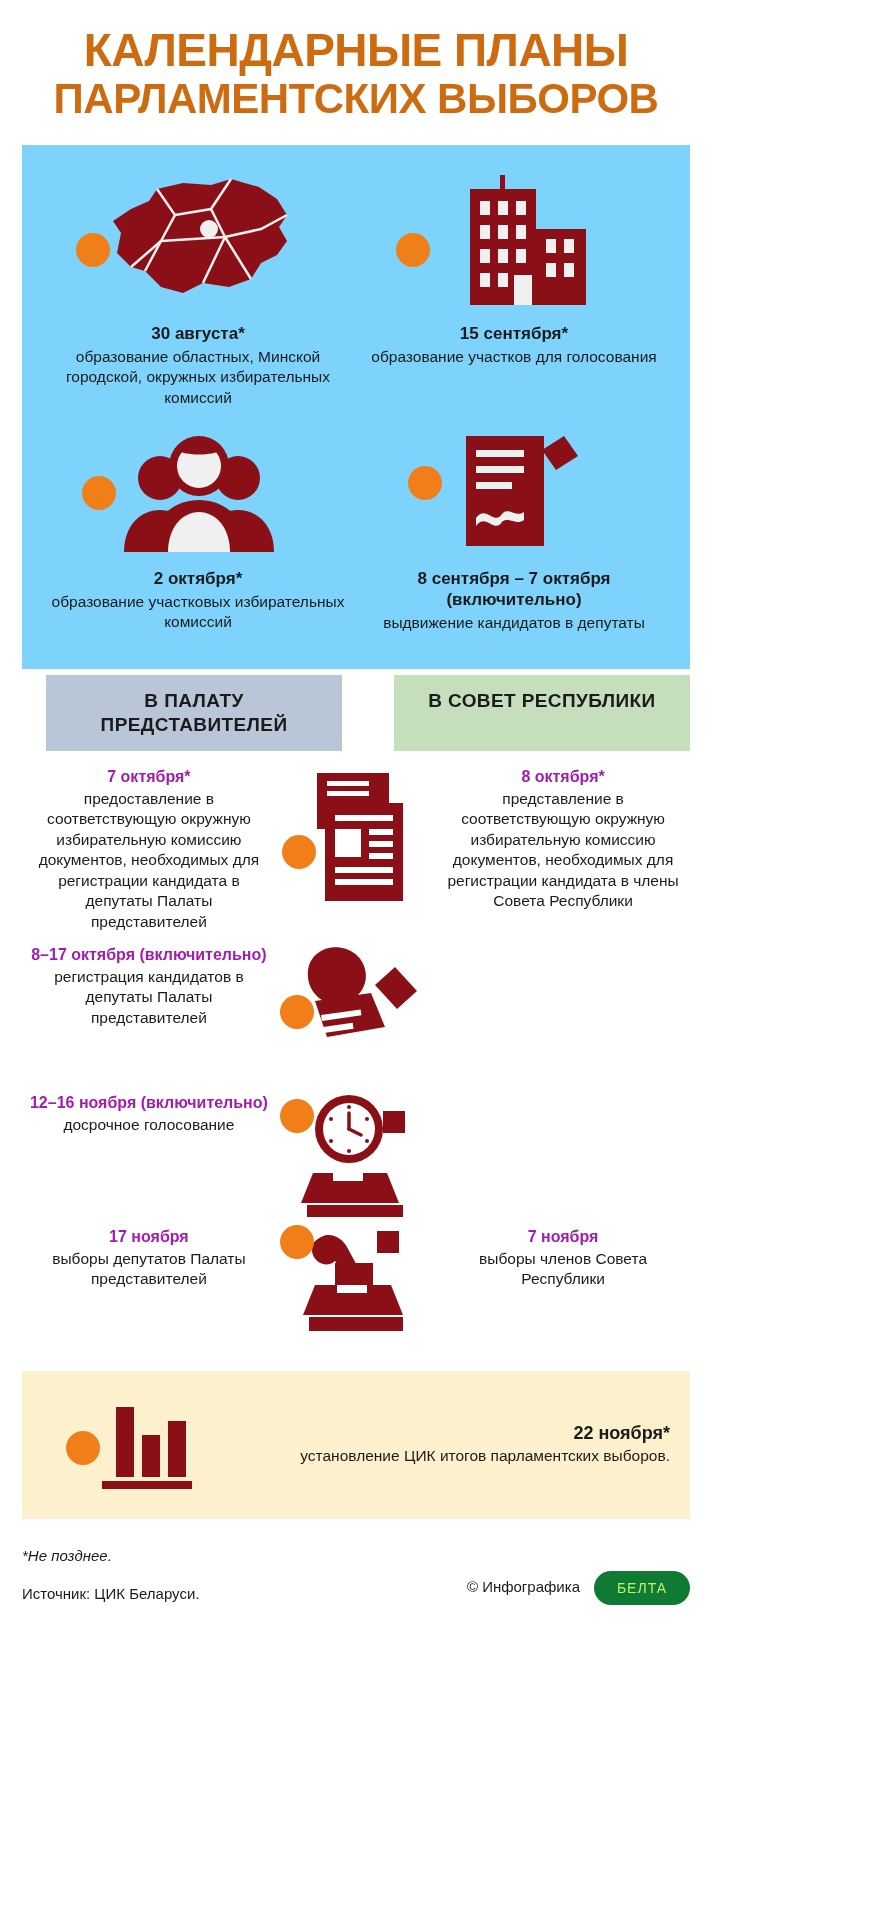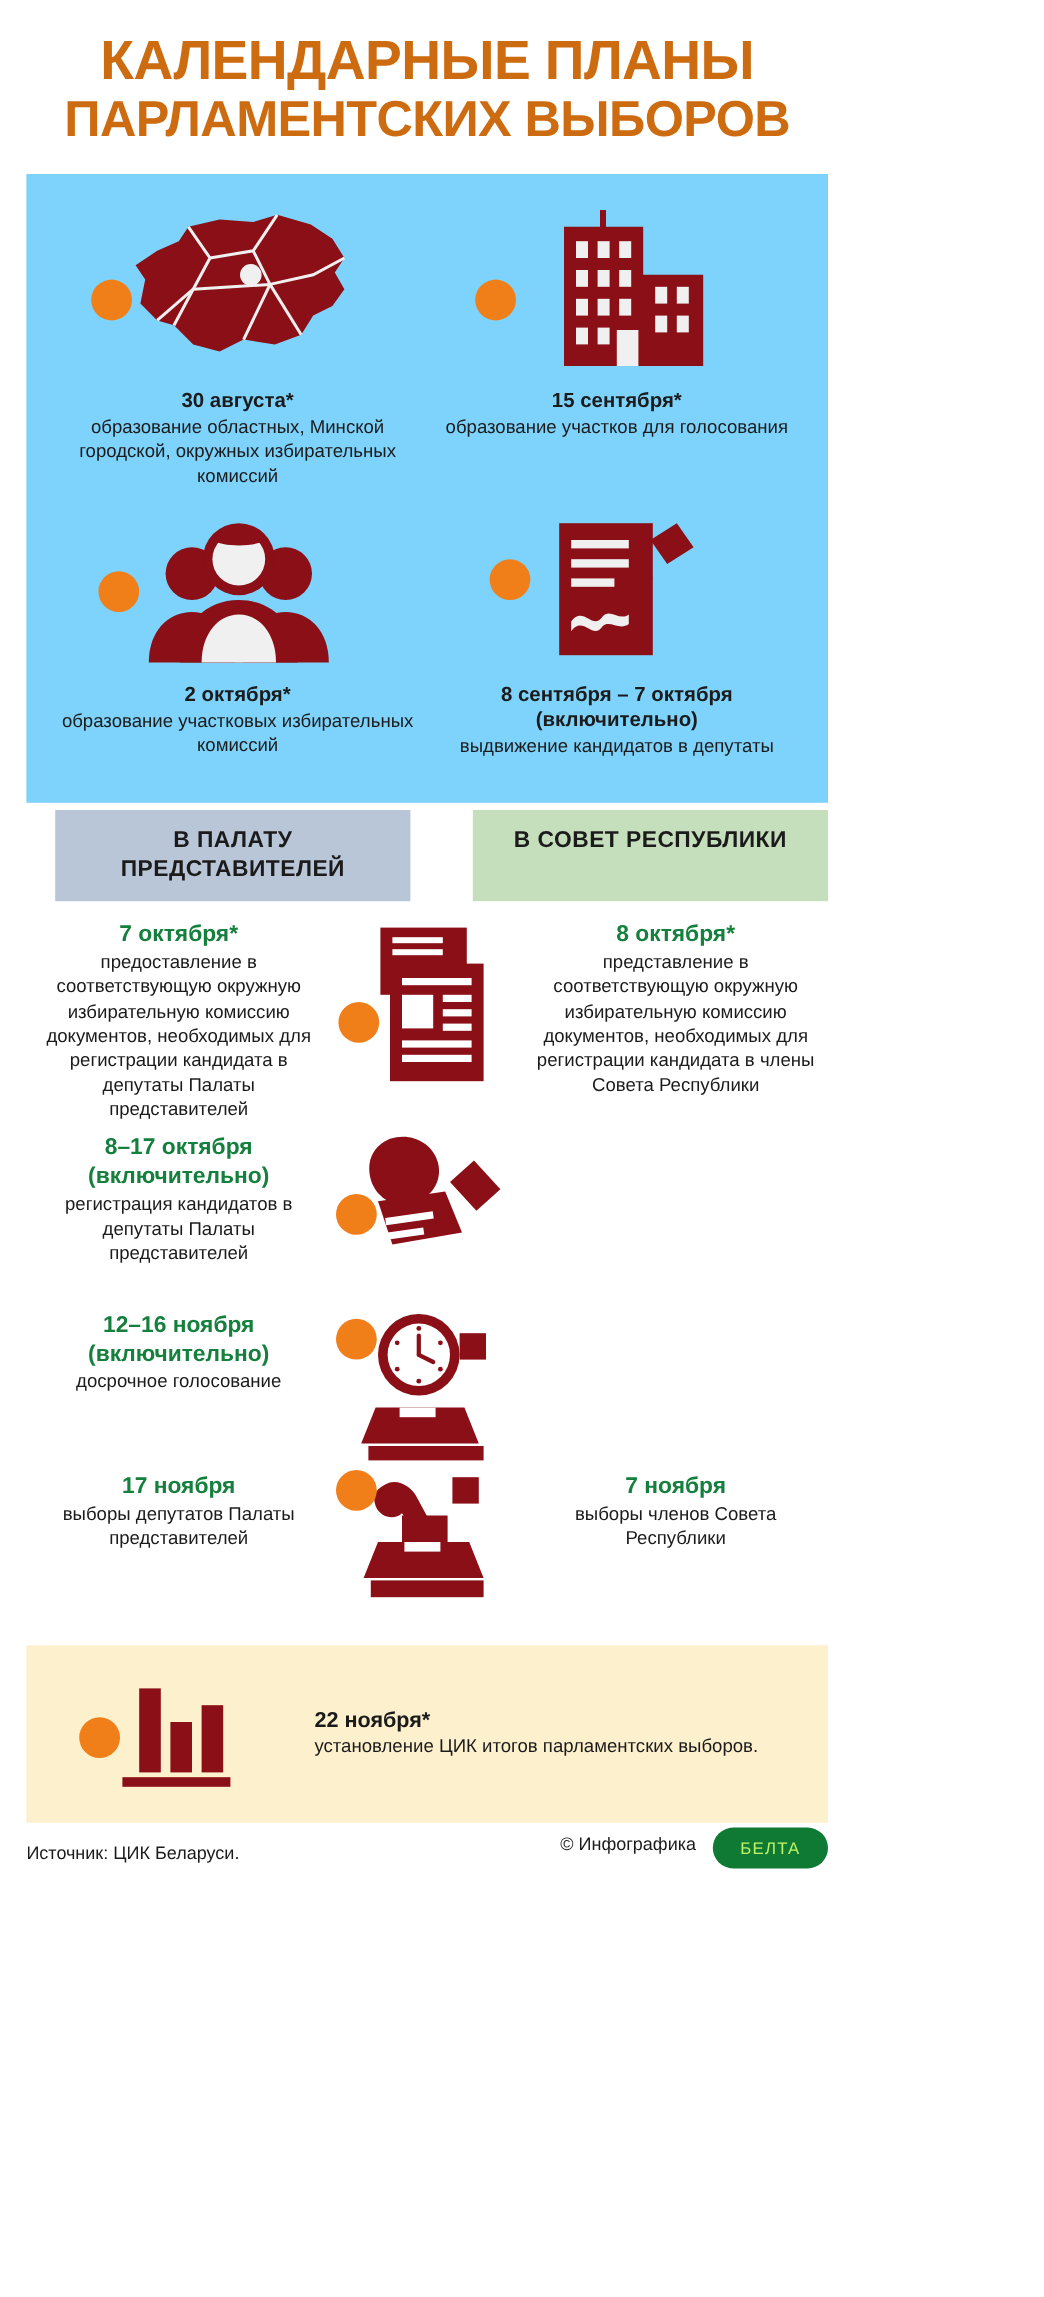--- a/index.html
+++ b/index.html
@@ -111,42 +111,42 @@
   .mid {
     width: 24%;
     display: flex;
     align-items: center;
     justify-content: center;
     position: relative;
     padding-top: 4px;
   }
   .r-date {
     font-weight: bold;
-    font-size: 19px;
-    color: #15803d;
+    font-size: 16px;
+    color: #a21caf;
     line-height: 1.25;
   }
   .r-desc {
     font-size: 15.5px;
     color: #1b1b1b;
     line-height: 1.32;
     margin-top: 2px;
   }
 
   
   .band {
     margin: 18px 22px 0 22px;
     background: #fdf0cd;
     padding: 22px 20px;
     display: flex;
     align-items: center;
     gap: 10px;
   }
   .band-icon { width: 210px; display: flex; justify-content: center; position: relative; }
-  .band-text { flex: 1; text-align: left; }
+  .band-text { flex: 1; text-align: right; }
   .band-date { font-weight: bold; font-size: 18px; color: #1b1b1b; }
   .band-desc { font-size: 15.5px; color: #1b1b1b; line-height: 1.35; margin-top: 2px; }
 
   
   .notes {
     margin: 26px 22px 0 22px;
     font-size: 15px;
     color: #1b1b1b;
     line-height: 1.5;
   }
@@ -421,20 +421,23 @@
         </g>
       </svg>
       <div class="dot" style="left:24px; top:38px;"></div>
     </div>
     <div class="band-text">
       <div class="band-date">22 ноября*</div>
       <div class="band-desc">установление ЦИК итогов парламентских выборов.</div>
     </div>
   </div>
 
+  <div class="notes">
+    <div class="italic">*Не позднее.</div>
+  </div>
   <div class="srcline">
     <div class="notes" style="margin:0;">Источник: ЦИК Беларуси.</div>
     <div style="display:flex; align-items:center; gap:14px;">
       <div class="copy">© Инфографика</div>
       <div class="logo">
         <span class="logo-text">БЕЛТА</span>
       </div>
     </div>
   </div>
 

